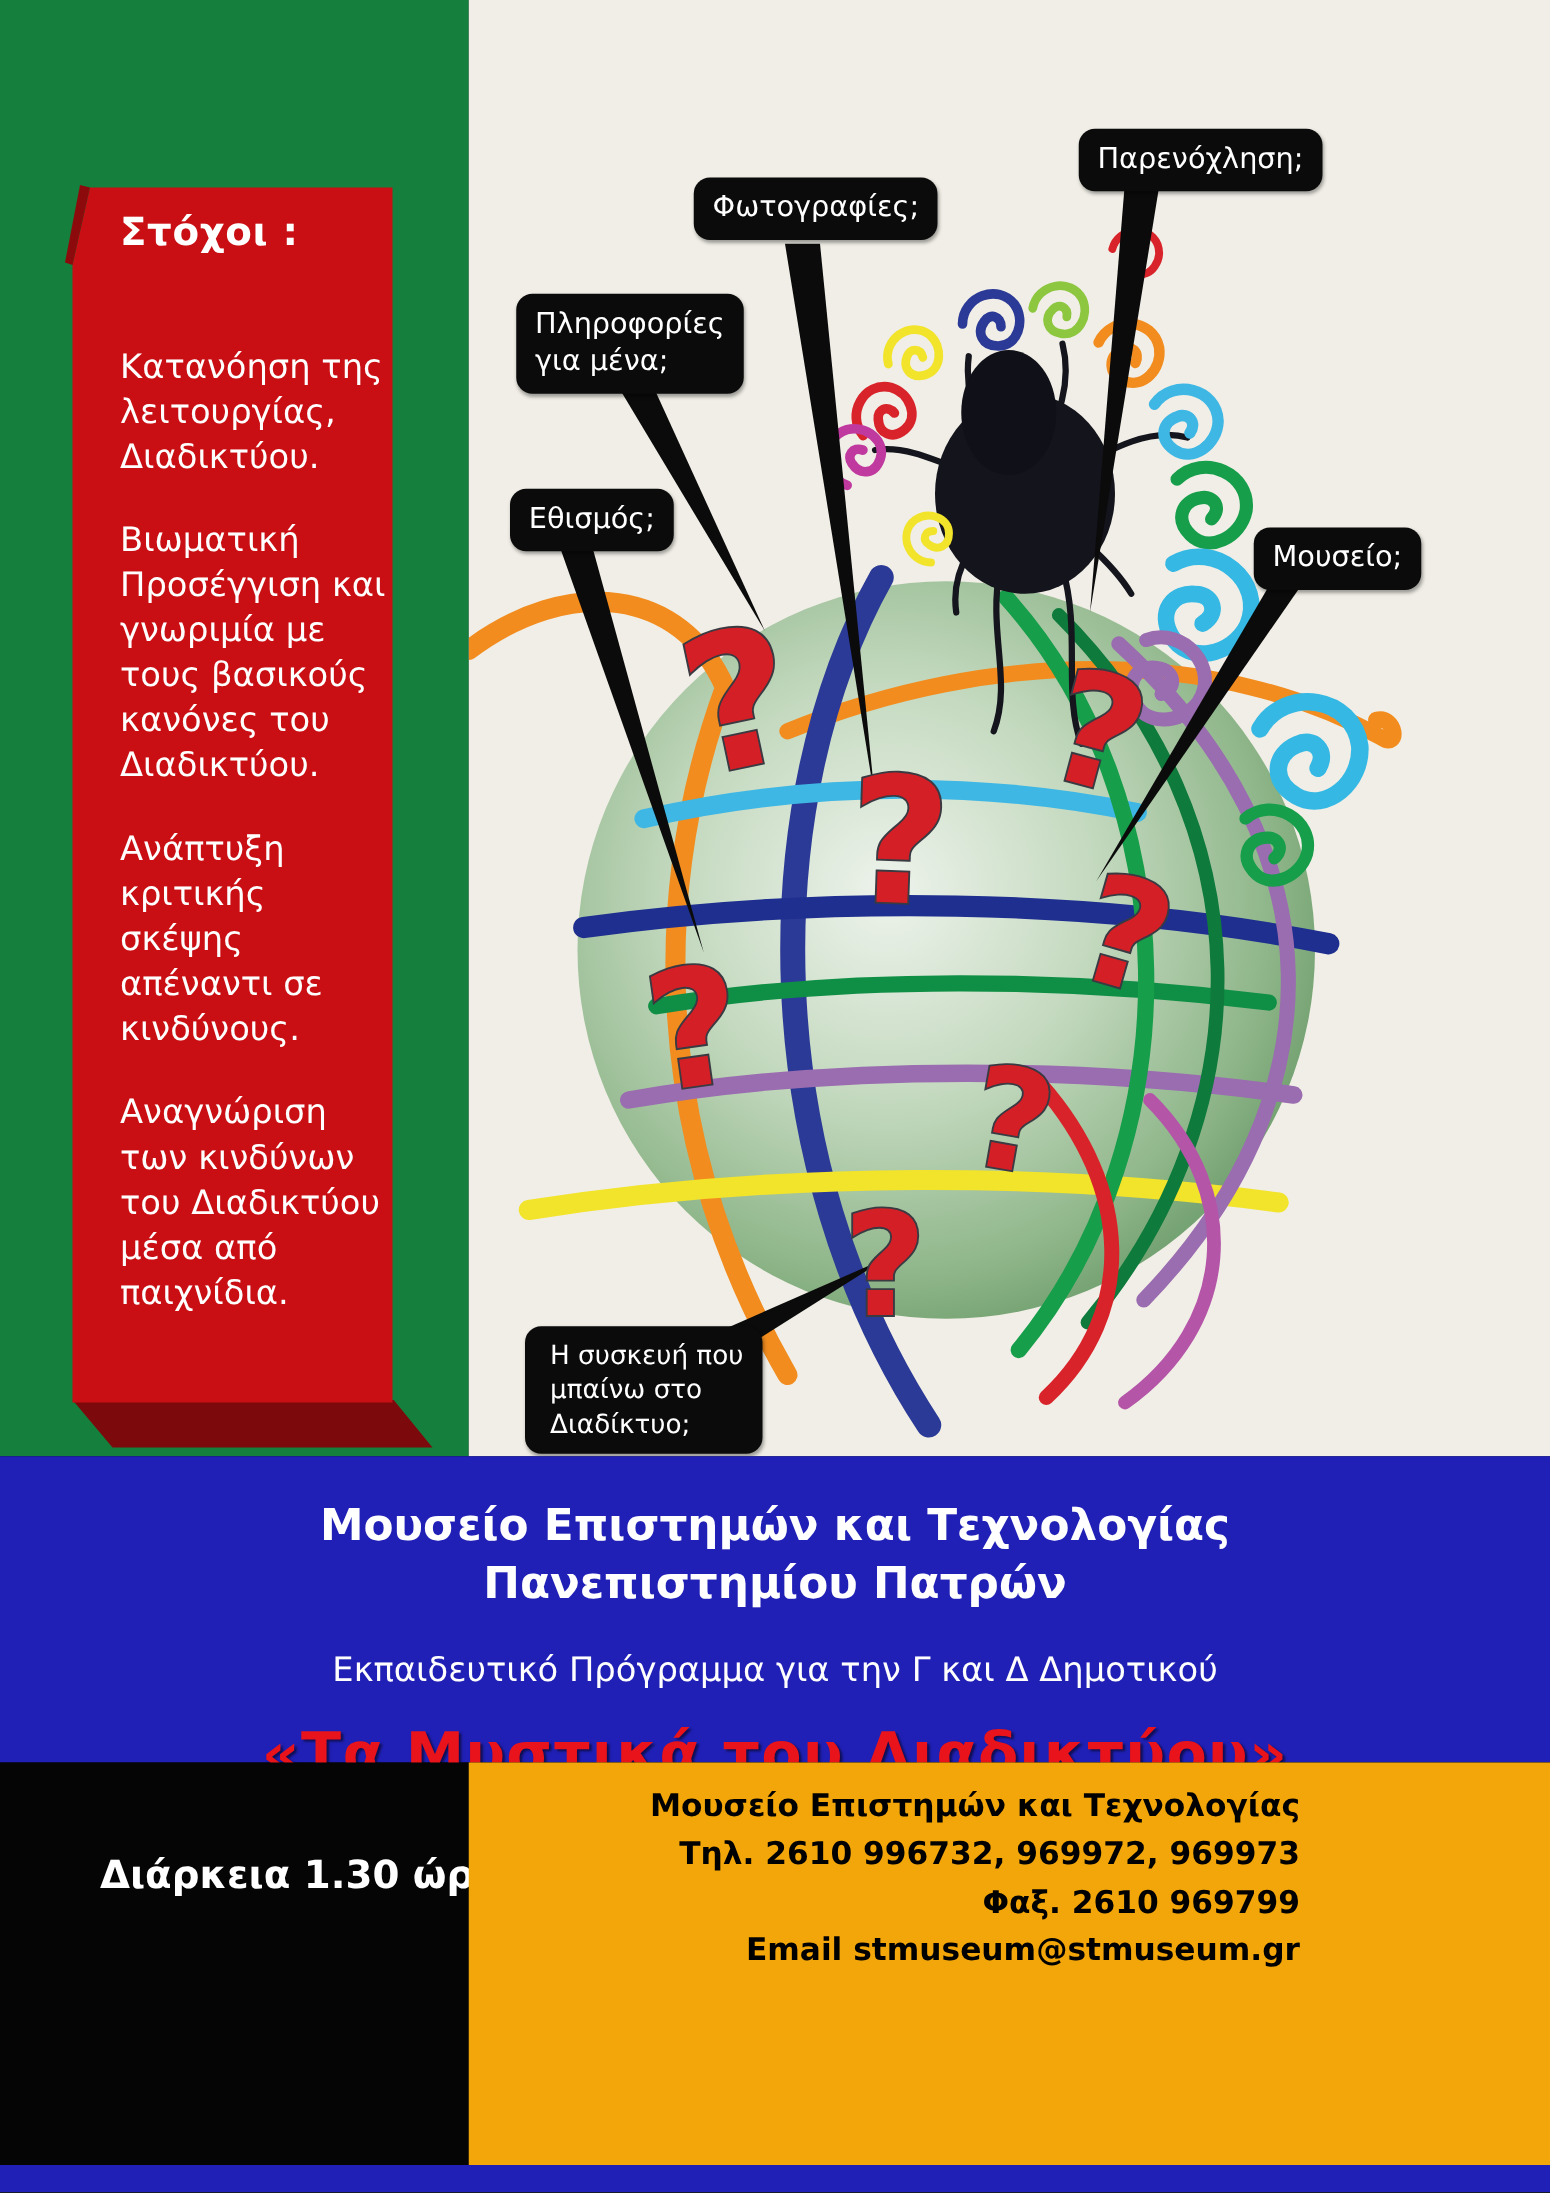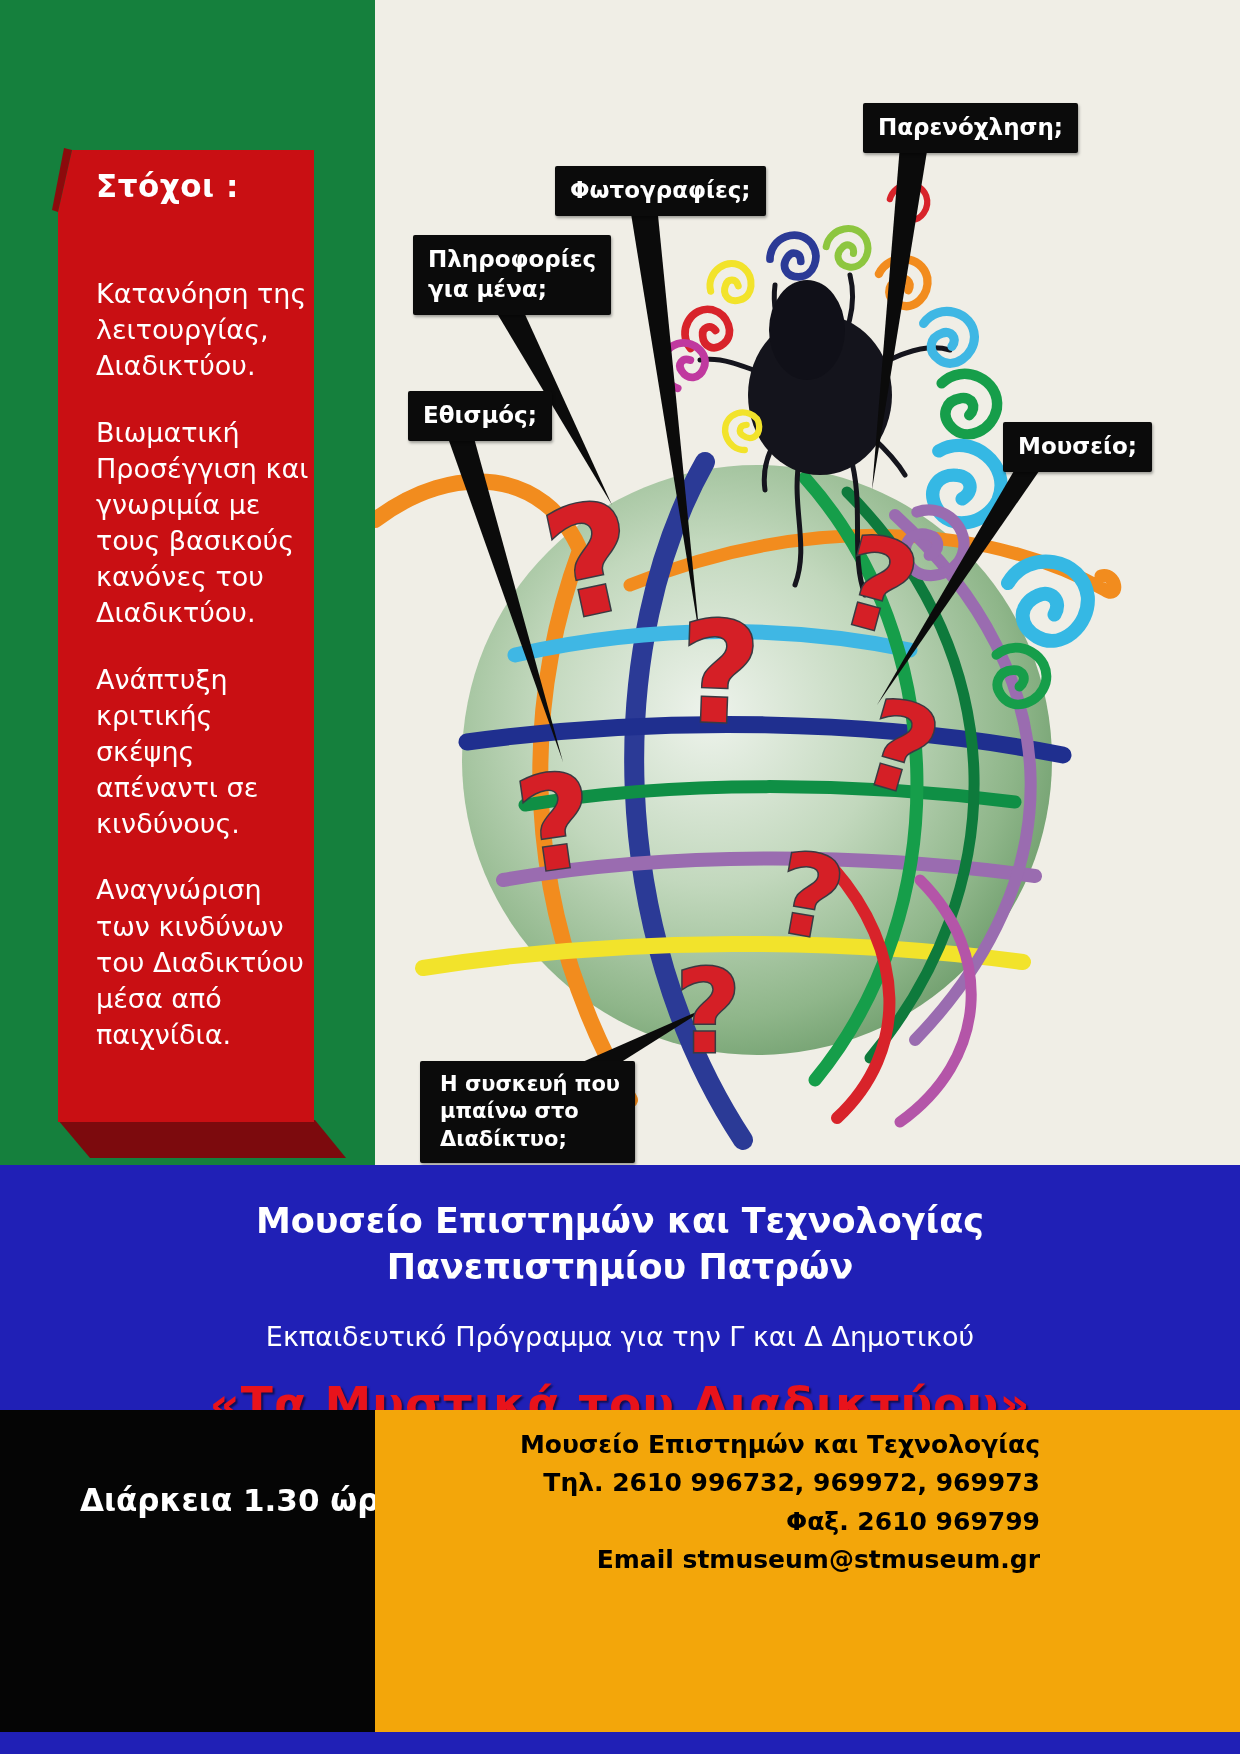--- a/index.html
+++ b/index.html
@@ -16,24 +16,23 @@
   }
   .goals h2{font-size:31px;font-weight:bold;margin:0 0 72px 0;letter-spacing:.5px;}
   .goals p{font-size:27px;line-height:1.34;margin:0 0 30px 0;font-weight:400;}
   
   .art{
     position:absolute;left:375px;top:0;width:865px;height:1165px;
     background:#f0eee6;overflow:hidden;
   }
   .art svg{position:absolute;left:0;top:0;}
   .callout{
-    position:absolute;background:#0b0b0b;color:#fff;border-radius:2px;
+    position:absolute;background:#0b0b0b;color:#fff;border-radius:13px;
     padding:10px 15px;font-size:23px;line-height:1.3;white-space:pre-line;
     box-shadow:1px 2px 3px rgba(0,0,0,.35);
-    font-weight:bold;
   }
   .callout.small{font-size:21px;}
   
   .banner{
     position:absolute;left:0;top:1165px;width:1240px;height:245px;
     background:#2020b6;color:#fff;text-align:center;
   }
   .banner .l1{font-size:35px;font-weight:bold;margin-top:36px;}
   .banner .l2{font-size:35px;font-weight:bold;margin-top:6px;}
   .banner .prog{font-size:27px;margin-top:34px;}
@@ -149,21 +148,21 @@
         <text transform="translate(343,722) rotate(2)" font-size="140">?</text>
         <text transform="translate(492,628) rotate(15)" font-size="125">?</text>
         <text transform="translate(187,868) rotate(-8)" font-size="130">?</text>
         <text transform="translate(514,788) rotate(16)" font-size="120">?</text>
         <text transform="translate(428,935) rotate(10)" font-size="112">?</text>
         <text transform="translate(333,1052)" font-size="115">?</text>
       </g>
     </svg>
 
     <div class="callout" style="left:488px;top:103px;">Παρενόχληση;</div>
-    <div class="callout" style="left:180px;top:166px;text-align:right;">Φωτογραφίες;</div>
+    <div class="callout" style="left:180px;top:142px;text-align:right;">Φωτογραφίες;</div>
     <div class="callout" style="left:38px;top:235px;">Πληροφορίες
 για μένα;</div>
     <div class="callout" style="left:33px;top:391px;">Εθισμός;</div>
     <div class="callout" style="left:628px;top:422px;">Μουσείο;</div>
     <div class="callout small" style="left:45px;top:1061px;padding-left:20px;">Η συσκευή που
 μπαίνω  στο
 Διαδίκτυο;</div>
   </div>
 
   <div class="banner">

